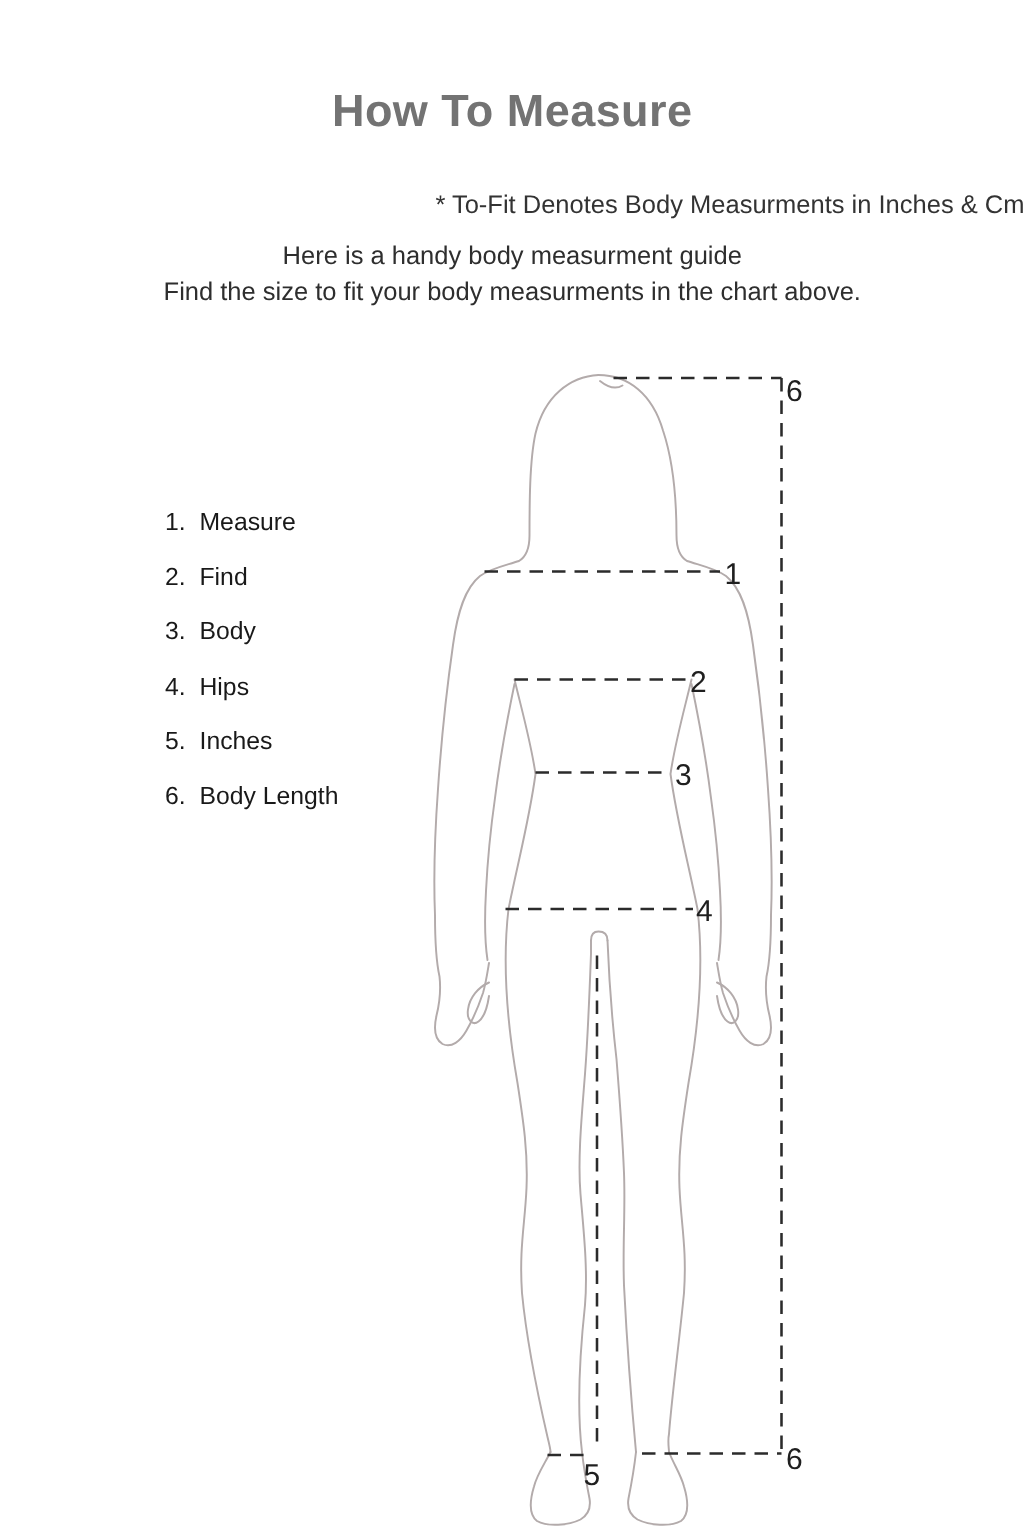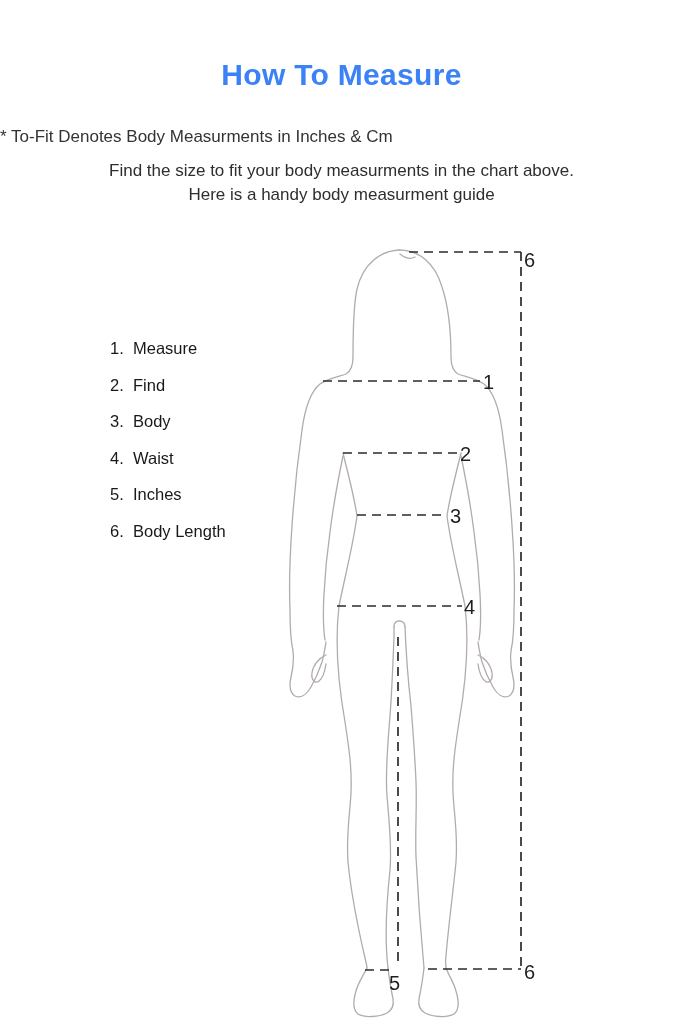--- a/index.html
+++ b/index.html
@@ -8,25 +8,25 @@
     background:#ffffff;
     font-family:"Liberation Sans", sans-serif;
     position:relative;
     overflow:hidden;
     color:#1c1c1c;
   }
   .page-title{
     position:absolute;top:58px;left:0;right:0;
     text-align:center;
     font-size:30px;font-weight:700;letter-spacing:.3px;
-    color:#3b82f6;
+    color:#737373;
   }
   .note{
     position:absolute;top:127px;left:0;right:0;
-    text-align:left;
+    text-align:right;
     font-size:17px;color:#333333;
   }
   .description{
     position:absolute;top:159px;left:0;right:0;
     text-align:center;
     font-size:17px;line-height:23.5px;color:#2e2e2e;
   }
   .measure-list{
     position:absolute;left:110px;top:339px;
   }
@@ -43,40 +43,40 @@
     font-family:"Liberation Sans", sans-serif;
     font-size:20px;
   }
 </style>
 </head>
 <body>
 
 <div class="page-title">How To Measure</div>
 <div class="note">* To-Fit Denotes Body Measurments in Inches &amp; Cm</div>
 <div class="description">
+  <div>Here is a handy body measurment guide</div>
   <div>Find the size to fit your body measurments in the chart above.</div>
-  <div>Here is a handy body measurment guide</div>
 </div>
 
 <div class="measure-list">
   <div class="list-item">
     <span class="item-number">1.</span>
     <span>Measure</span>
   </div>
   <div class="list-item">
     <span class="item-number">2.</span>
     <span>Find</span>
   </div>
   <div class="list-item">
     <span class="item-number">3.</span>
     <span>Body</span>
   </div>
   <div class="list-item">
     <span class="item-number">4.</span>
-    <span>Waist</span>
+    <span>Hips</span>
   </div>
   <div class="list-item">
     <span class="item-number">5.</span>
     <span>Inches</span>
   </div>
   <div class="list-item">
     <span class="item-number">6.</span>
     <span>Body Length</span>
   </div>
 </div>

